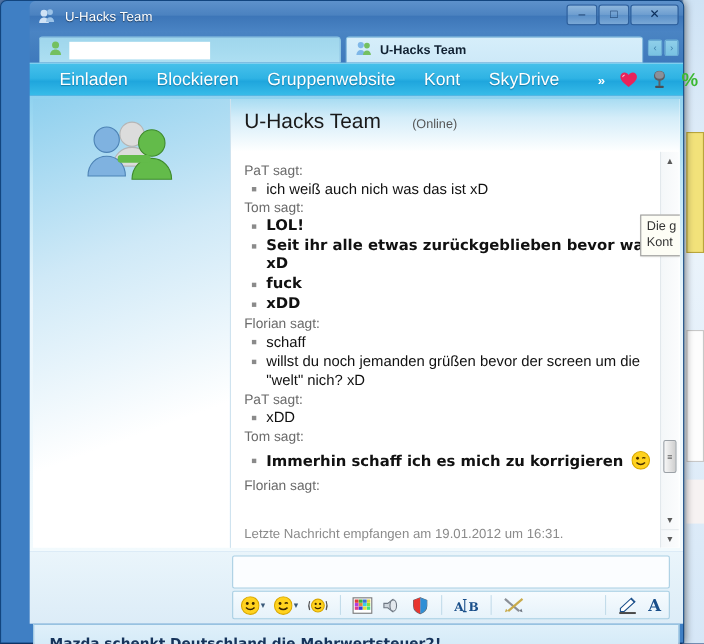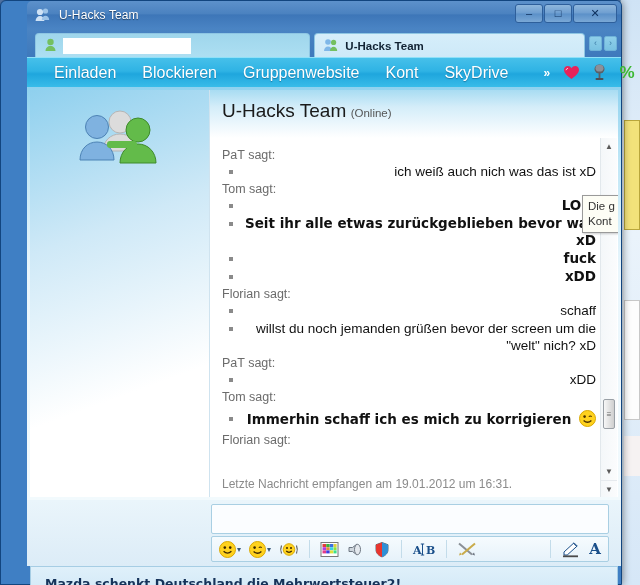--- a/index.html
+++ b/index.html
@@ -126,28 +126,28 @@
 
   #convo-pane {
     flex: 1 1 auto; display: flex; flex-direction: column; background: #fff;
     position: relative; overflow: hidden;
   }
   #convo-header {
     flex: 0 0 48px; padding: 10px 0 0 12px;
     background: linear-gradient(180deg,#a8dcf2 0%,#d4edf9 35%,#ffffff 100%);
   }
   #convo-title { font-size: 19px; color: #1a1a1a; font-weight: normal; }
-  #convo-status { font-size: 11.5px; color: #555; }
+  #convo-status { font-size: 11.5px; color: #555; margin-left: 24px; }
 
   #msg-scroll {
     flex: 1 1 auto; position: relative; padding: 8px 22px 4px 12px; overflow: hidden;
     background: #fff;
   }
   .say-line { font-size: 12.5px; color: #6b6b6b; margin-top: 2px; }
-  ul.msg-list { list-style: none; margin: 0 0 0 4px; padding: 0; text-align: right; }
+  ul.msg-list { list-style: none; margin: 0 0 0 4px; padding: 0; }
   ul.msg-list li {
     position: relative; padding-left: 16px; font-size: 13.5px;
     color: #111; line-height: 17px; margin: 1px 0;
   }
   ul.msg-list li::before {
     content: ""; position: absolute; left: 3px; top: 7px;
     width: 4px; height: 4px; background: #8a8a8a;
   }
   li.style-comic { font-family: "DejaVu Sans", sans-serif; font-weight: bold; font-size: 12.5px; }
   .emo { display: inline-block; vertical-align: -3px; margin-left: 3px; }

